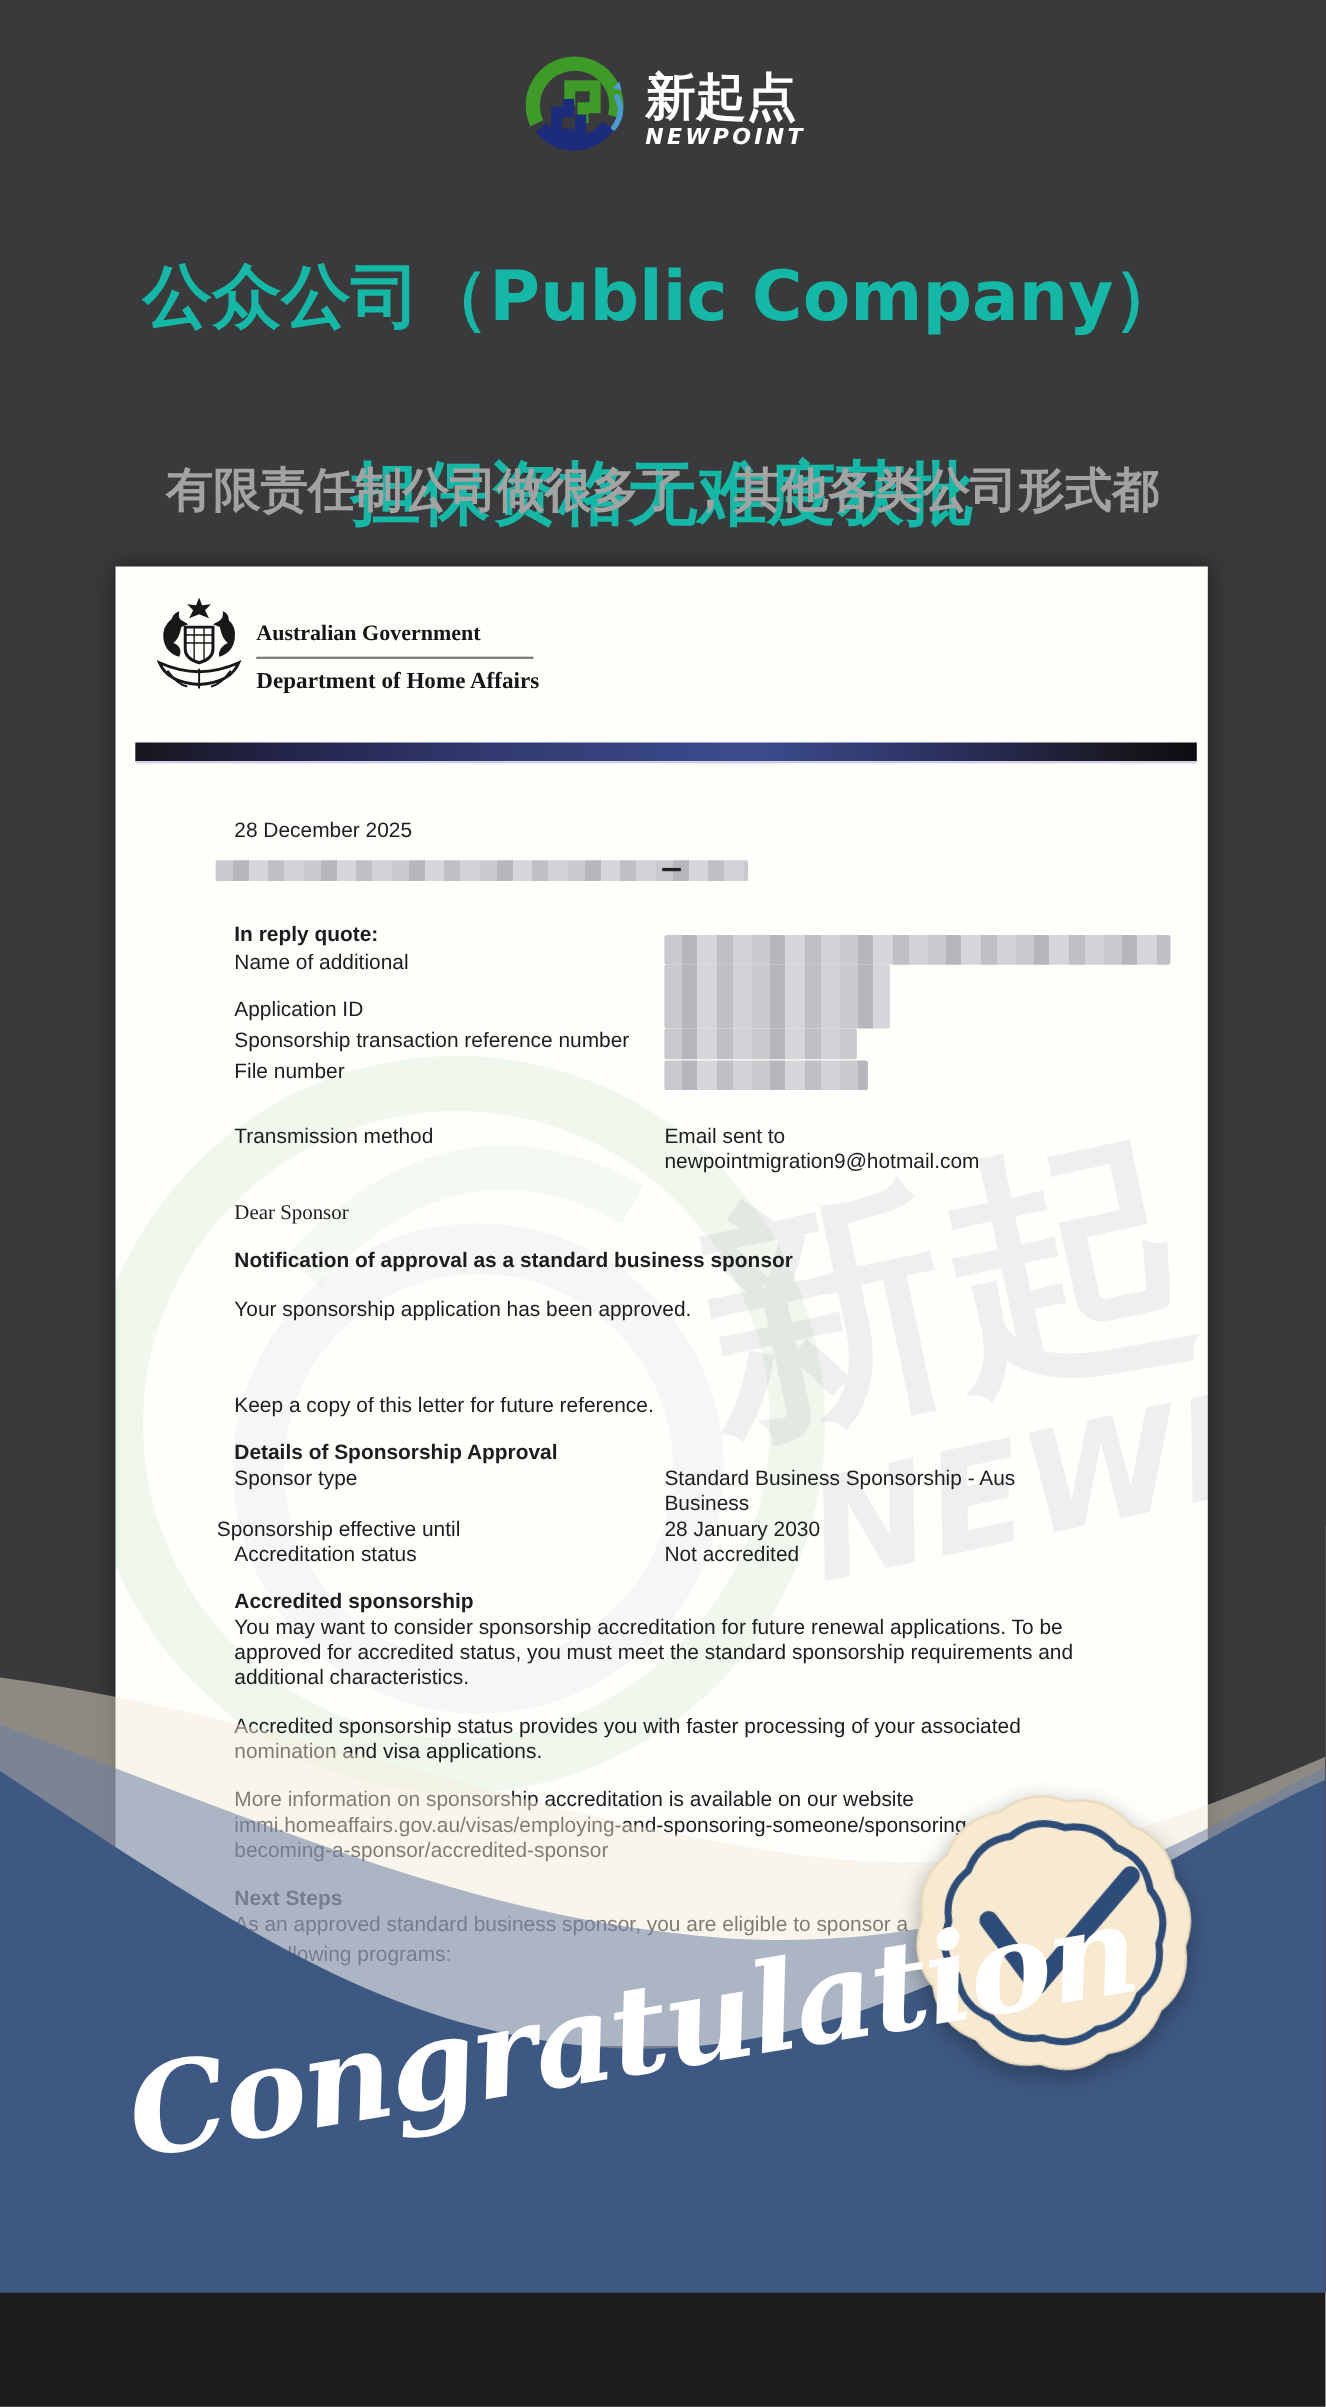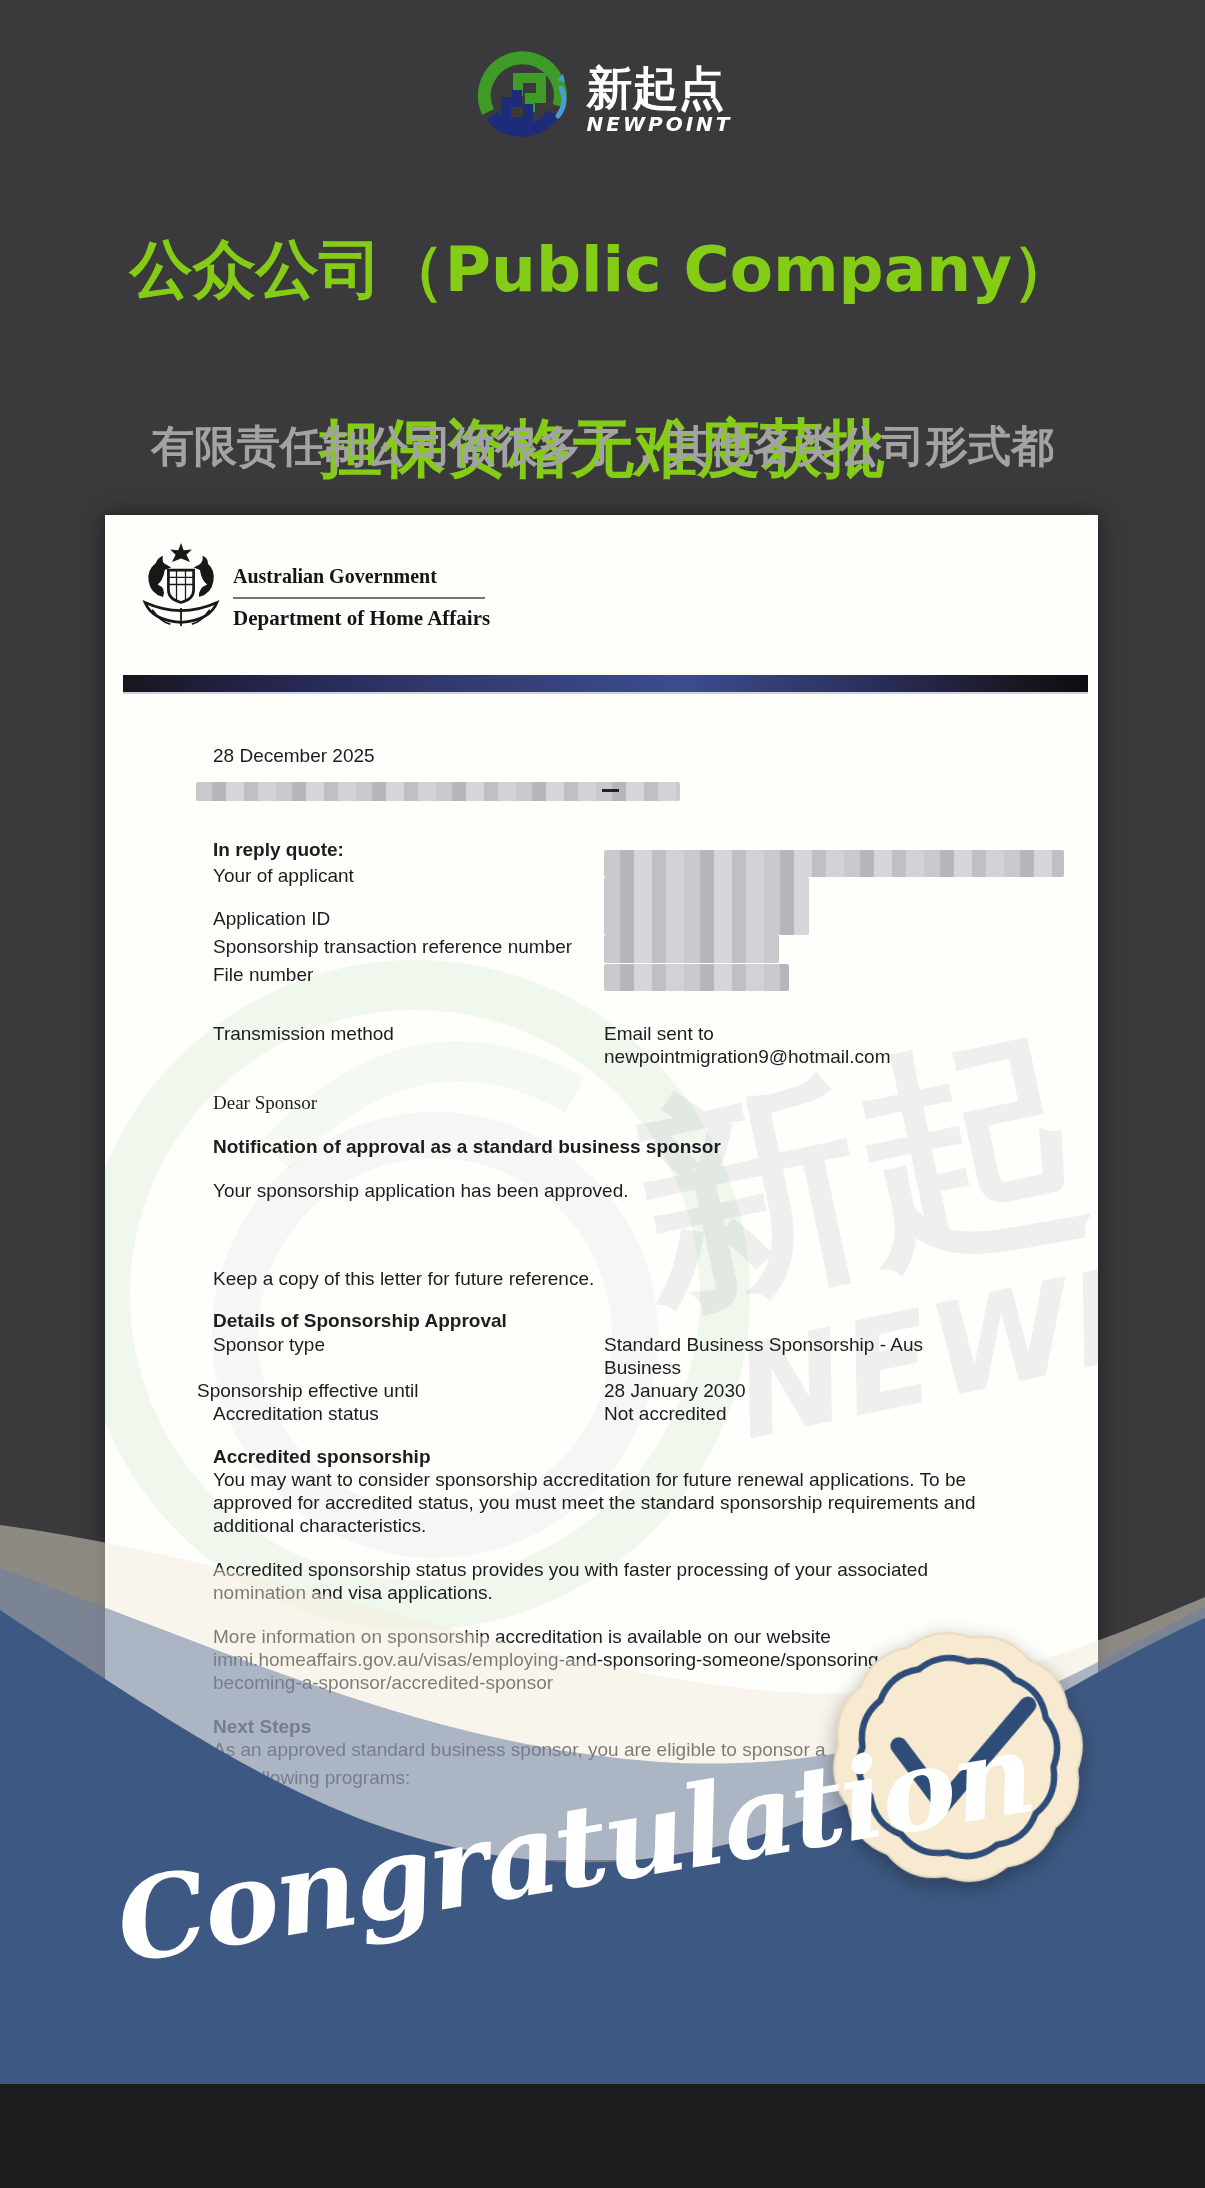--- a/index.html
+++ b/index.html
@@ -4,21 +4,21 @@
 <style>
   html,body{margin:0;padding:0;background:#1d1d1f;}
   .poster{position:relative;width:1205px;height:2084px;background:#3a393b;overflow:hidden;
           font-family:"Liberation Sans",sans-serif;}
   .abs{position:absolute;}
   
   .logo-row{left:0;top:50px;width:100%;display:flex;justify-content:center;align-items:center;gap:14px;}
   .brand-cn{color:#fff;font-size:46px;font-weight:bold;font-family:"DejaVu Sans",sans-serif;line-height:1.05;}
   .brand-en{color:#fff;font-size:20px;font-weight:bold;font-style:italic;letter-spacing:3px;
             font-family:"DejaVu Sans",sans-serif;}
-  .headline{left:0;top:225px;width:100%;text-align:center;color:#84cc16;font-weight:bold;
+  .headline{left:0;top:225px;width:100%;text-align:center;color:#14b8a6;font-weight:bold;
             font-size:63px;line-height:1.42;font-family:"DejaVu Sans",sans-serif;white-space:pre-line;}
   .subheadline{left:0;top:418px;width:100%;text-align:center;color:#a3a3a3;font-weight:bold;
             font-size:43px;line-height:1.32;font-family:"DejaVu Sans",sans-serif;white-space:pre-line;}
   
   .letter{left:105px;top:515px;width:993px;height:1345px;background:#fefefb;z-index:1;overflow:hidden;
           box-shadow:0 0 20px rgba(0,0,0,.5);}
   .lt{position:absolute;font-size:19px;line-height:23px;color:#1d1d1f;white-space:pre-line;
       font-family:"Liberation Sans",sans-serif;}
   .b{font-weight:bold;}
   .serif{font-family:"Liberation Serif",serif;font-weight:bold;color:#151515;}
@@ -92,21 +92,21 @@
 
     <div class="govbar"></div>
 
     <div class="lt" style="left:108px;top:229px;">28 December 2025</div>
 
     <div class="mosaic" style="left:91px;top:267px;width:484px;height:19px;"></div>
     <div class="abs" style="left:497px;top:274px;width:17px;height:3px;background:#222;"></div>
 
     <div class="lt b" style="left:108px;top:323px;">In reply quote:</div>
 
-    <div class="lt" style="left:108px;top:349px;">Your of applicant</div>
+    <div class="lt" style="left:108px;top:349px;">Name of additional</div>
     <div class="lt" style="left:108px;top:392px;">Application ID</div>
     <div class="lt" style="left:108px;top:420px;">Sponsorship transaction reference number</div>
     <div class="lt" style="left:108px;top:448px;">File number</div>
 
     <div class="mosaic" style="left:499px;top:335px;width:460px;height:27px;"></div>
     <div class="mosaic" style="left:499px;top:362px;width:205px;height:58px;"></div>
     <div class="mosaic" style="left:499px;top:420px;width:175px;height:28px;"></div>
     <div class="mosaic" style="left:499px;top:449px;width:185px;height:27px;"></div>
 
     <div class="lt" style="left:108px;top:507px;">Transmission method</div>

